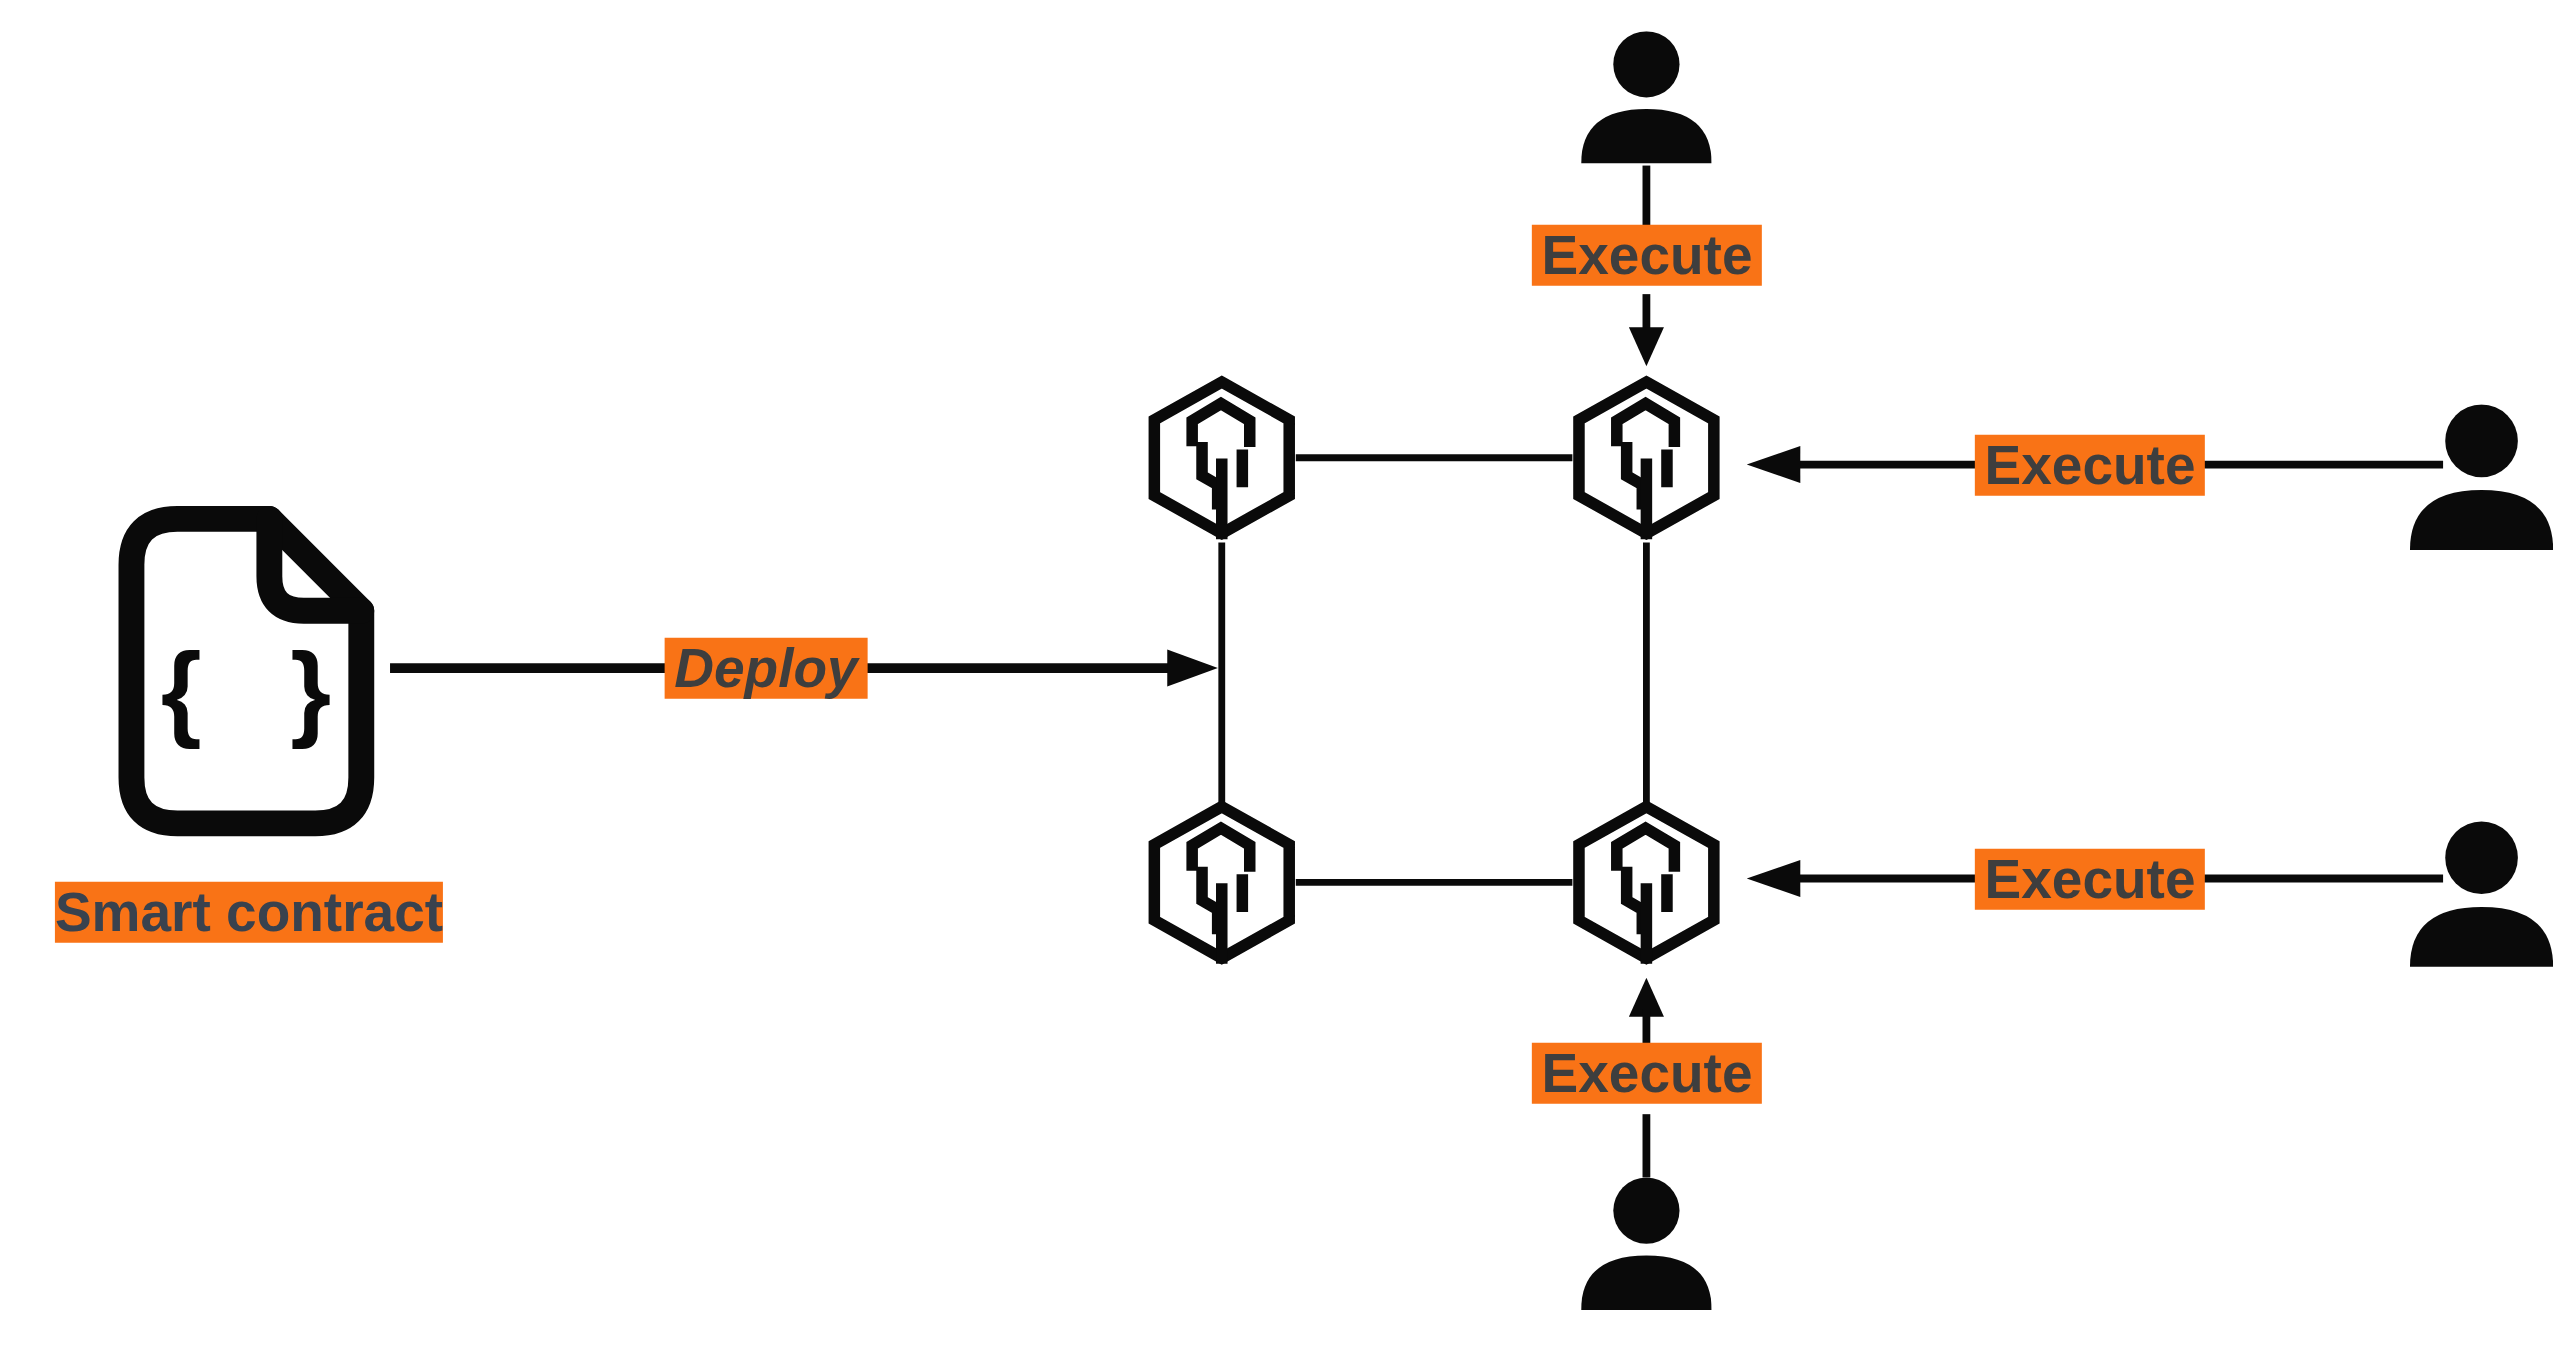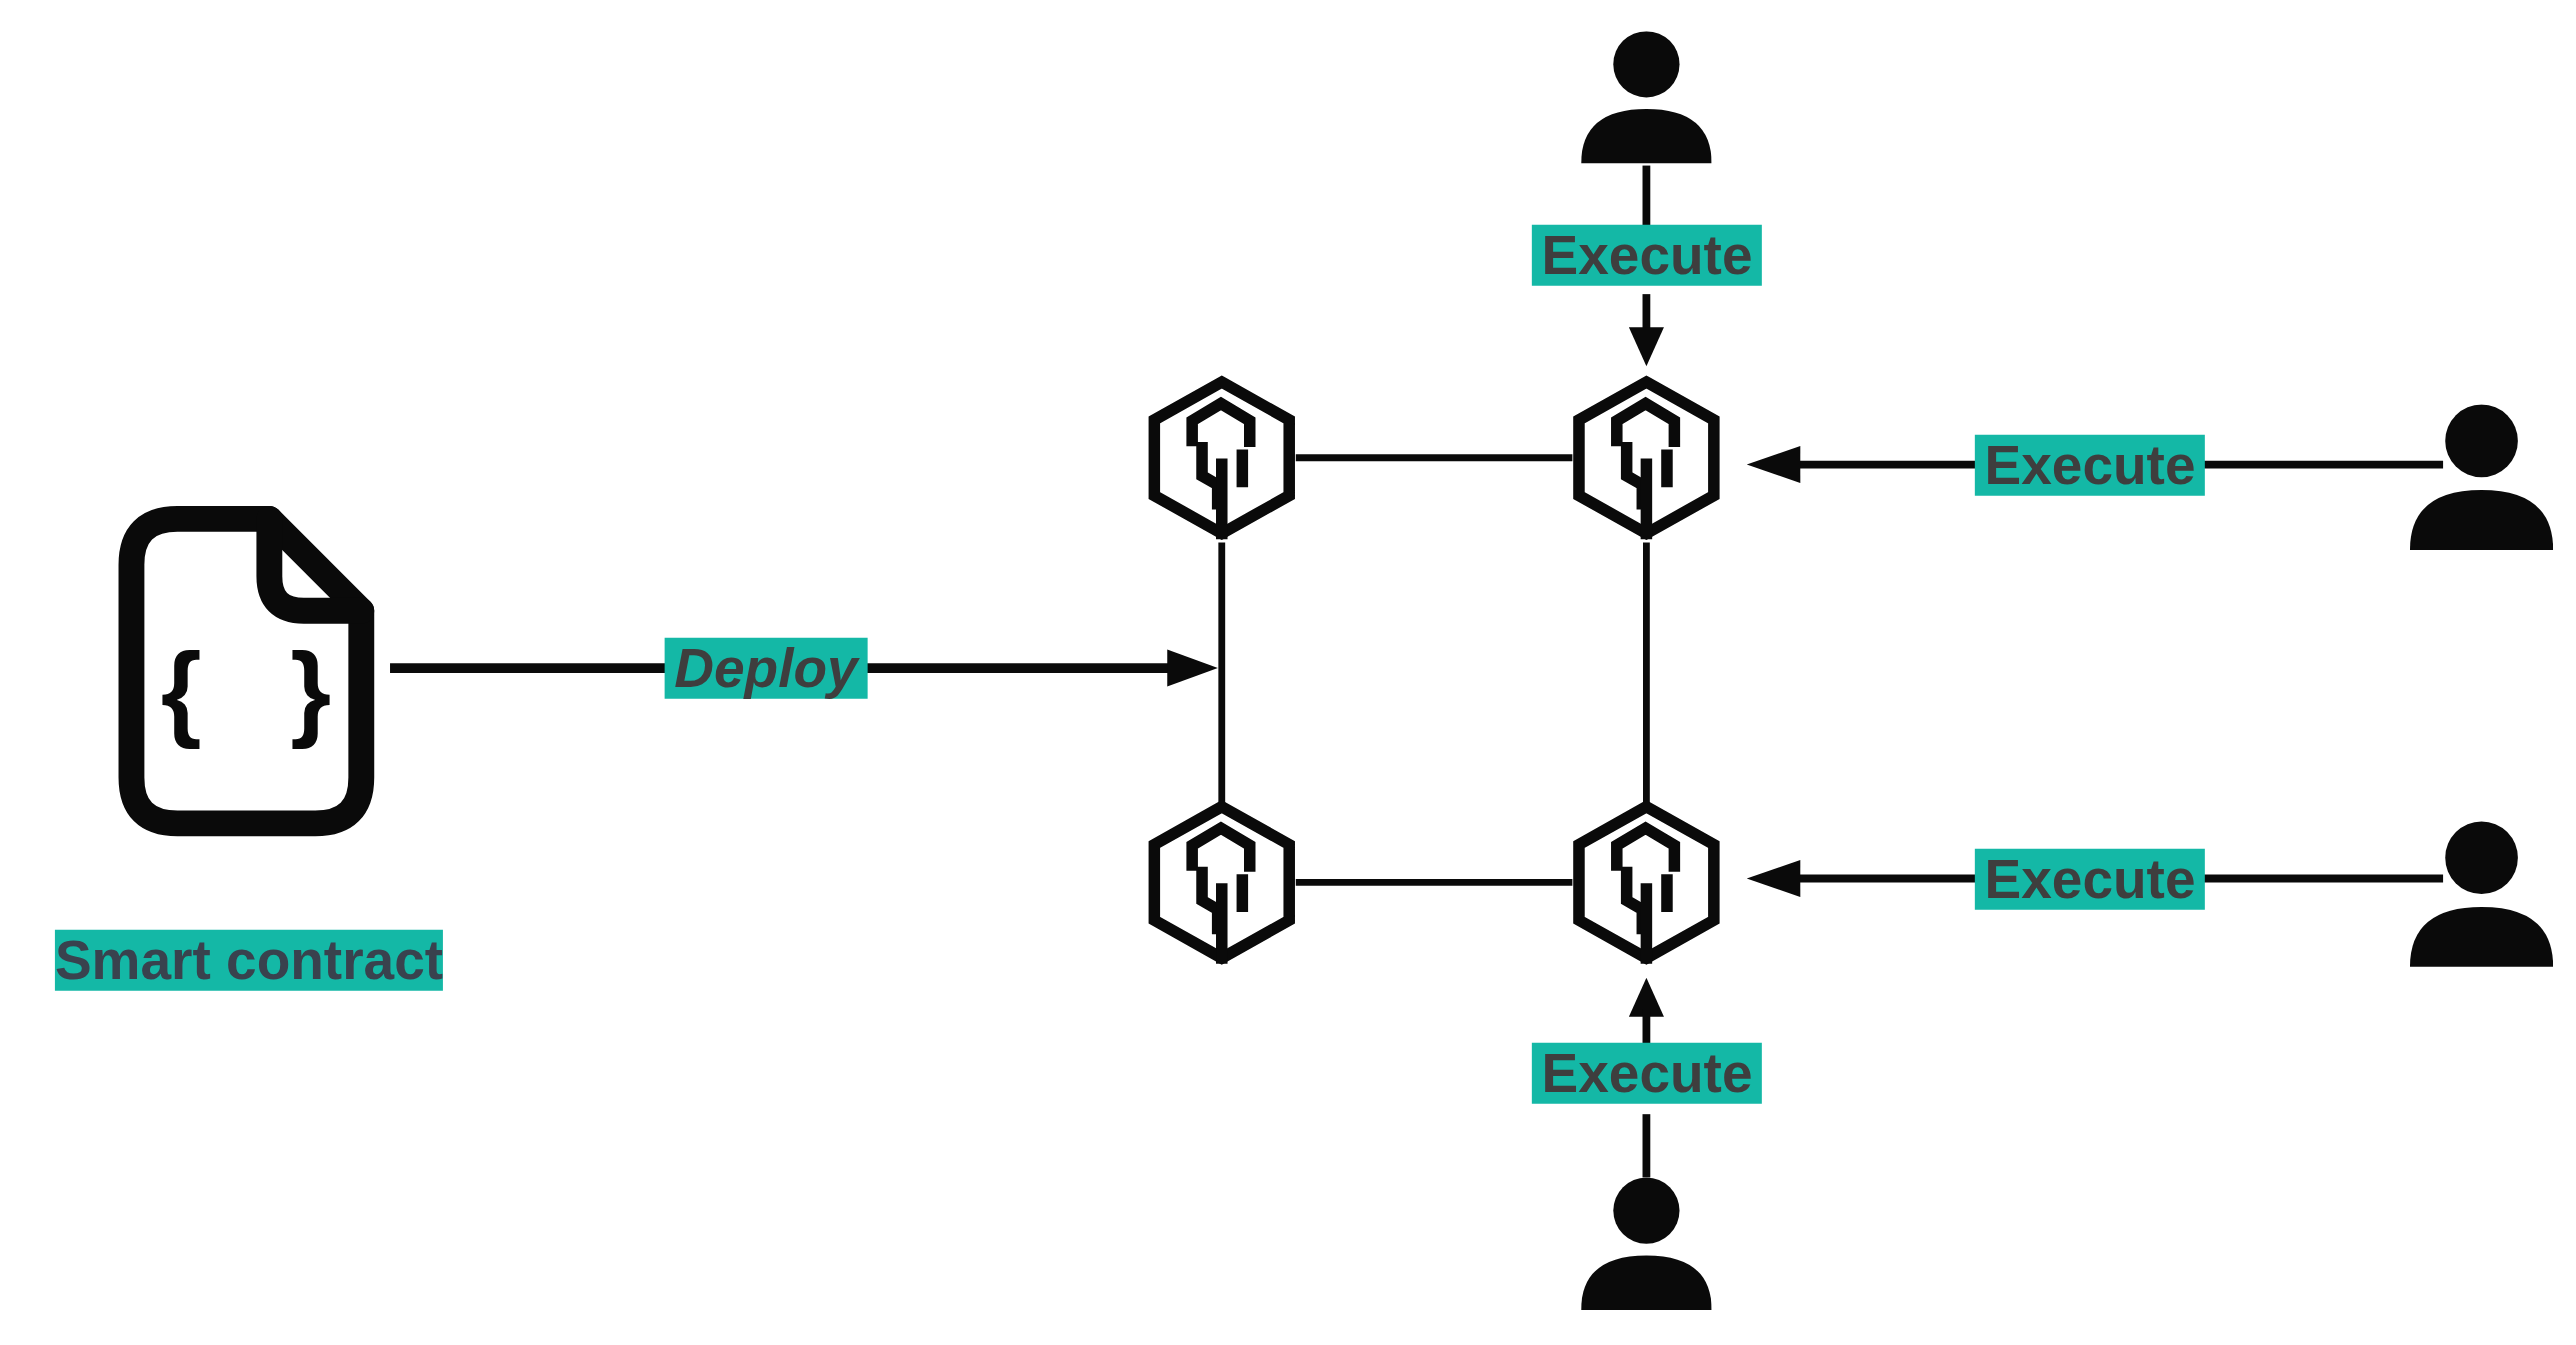--- a/index.html
+++ b/index.html
@@ -13,34 +13,34 @@
   }
   .layer {
     position: absolute;
     left: 0; top: 0;
   }
   .label {
     position: absolute;
     transform: translate(-50%, -50%);
     font-weight: bold;
     white-space: nowrap;
-    background: #14b8a6;
+    background: #f97316;
     padding: 0 9.7px;
     line-height: 1.1;
   }
   .flow-label {
     font-size: 55px;
     color: #3e3e3e;
   }
   .entity-label {
     font-size: 55px;
     color: #39424e;
   }
   .blockchain-label { left: 1434px; top: 662px; }
-  .smart-contract-label { left: 249px; top: 912px; padding: 0; margin-top: 48px; }
+  .smart-contract-label { left: 249px; top: 912px; padding: 0; }
   .deploy-label { left: 766px; top: 668px; font-style: italic; }
   .execute-top-label { left: 1647px; top: 255px; }
   .execute-right-top-label { left: 2090px; top: 465px; }
   .execute-right-bottom-label { left: 2090px; top: 879px; }
   .execute-bottom-label { left: 1647px; top: 1073px; }
 </style>
 </head>
 <body>
 
 <div class="canvas">

